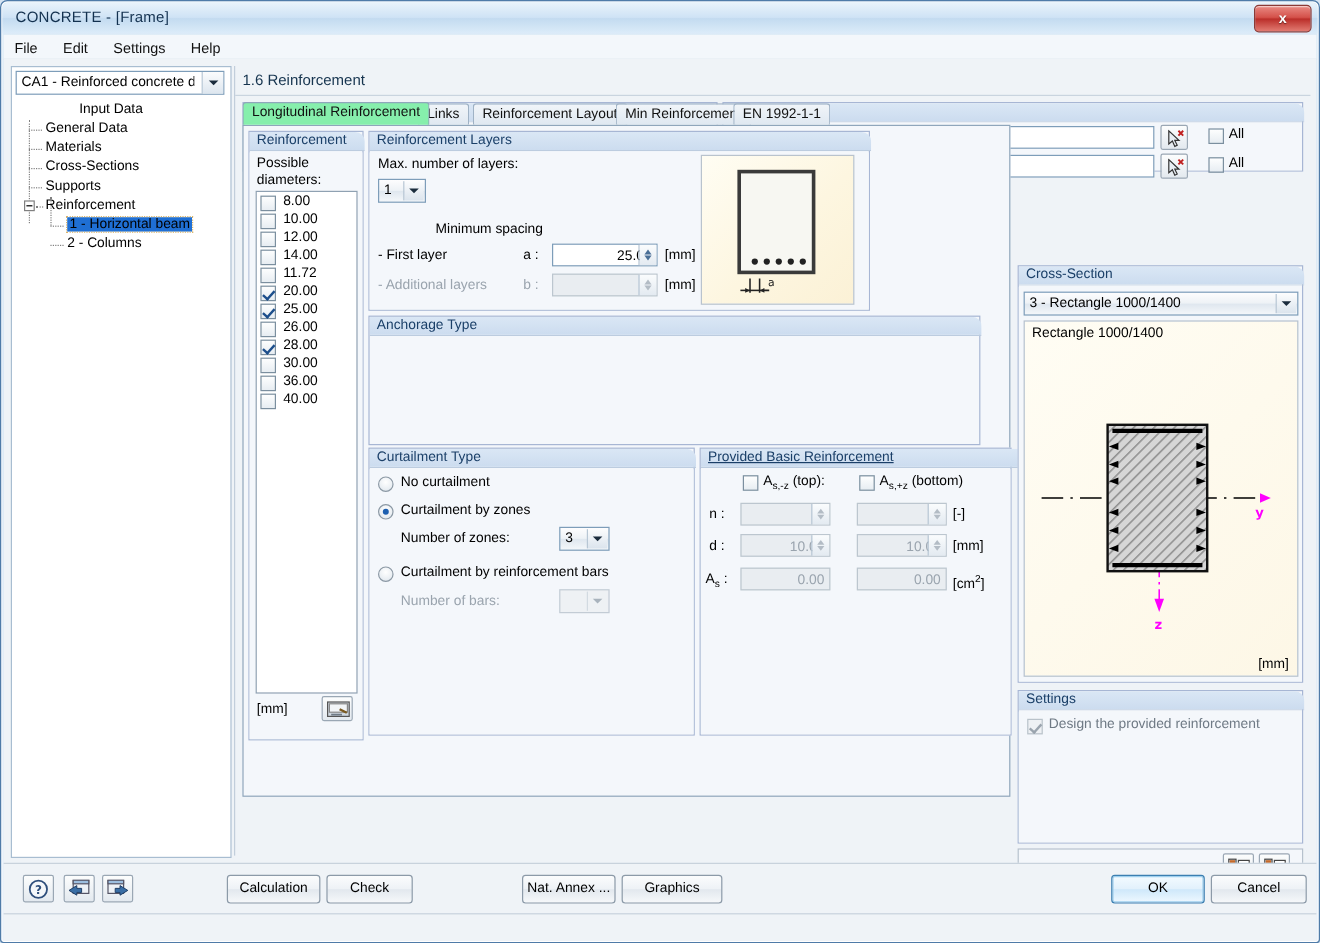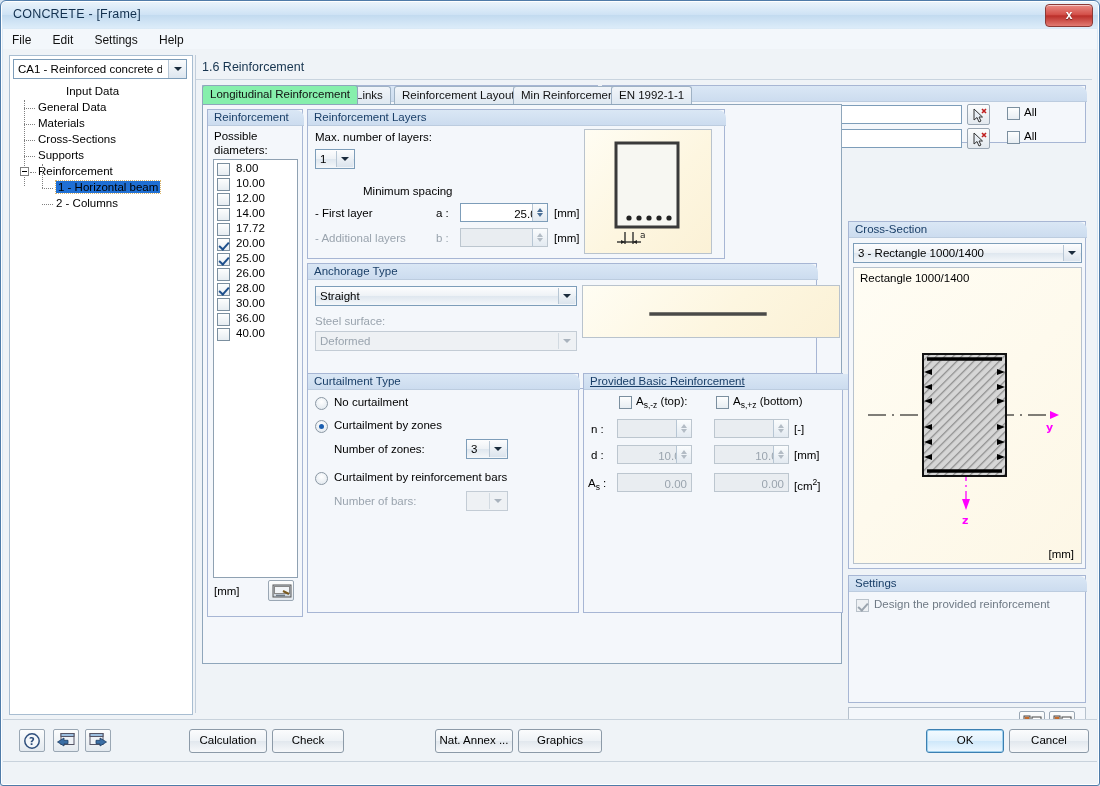--- a/index.html
+++ b/index.html
@@ -403,21 +403,21 @@
               <div class="dia-row">
                 <span class="cb" style="position:absolute;left:3px;top:1px;"></span>
                 <span class="dtext">12.00</span>
               </div>
               <div class="dia-row">
                 <span class="cb" style="position:absolute;left:3px;top:1px;"></span>
                 <span class="dtext">14.00</span>
               </div>
               <div class="dia-row">
                 <span class="cb" style="position:absolute;left:3px;top:1px;"></span>
-                <span class="dtext">17.72</span>
+                <span class="dtext">11.72</span>
               </div>
               <div class="dia-row">
                 <span class="cb checked" style="position:absolute;left:3px;top:1px;"></span>
                 <span class="dtext">20.00</span>
               </div>
               <div class="dia-row">
                 <span class="cb checked" style="position:absolute;left:3px;top:1px;"></span>
                 <span class="dtext">25.00</span>
               </div>
               <div class="dia-row">
@@ -500,42 +500,22 @@
                 <path d="M40 102 L40 114 M48 102 L48 114" stroke="#222" stroke-width="1.3"></path>
                 <path d="M32 112 L56 112" stroke="#222" stroke-width="1.3"></path>
                 <polygon points="40,112 36,110 36,114" fill="#222"></polygon>
                 <polygon points="48,112 52,110 52,114" fill="#222"></polygon>
                 <text x="55" y="108" font-family="DejaVu Sans, sans-serif" font-size="9" fill="#222">a</text>
               </svg>
             </div>
           </div>
         </div>
 
-        <div class="gbox" style="left:104px;top:158px;width:510px;height:126px;">
+        <div class="gbox" style="left:104px;top:158px;width:510px;height:108px;">
           <div class="ghdr" style="width:510px;">Anchorage Type</div>
-          <div class="gbody">
-            <div class="combo" style="left:7px;top:5px;width:262px;">
-              <span class="ctxt">Straight</span>
-              <span class="cbtn">
-                  <span class="arrow-dn"></span>
-                </span>
-            </div>
-            <span class="lbl-dis" style="position:absolute;left:7px;top:34px;">Steel surface:</span>
-            <div class="combo dis" style="left:7px;top:50px;width:262px;">
-              <span class="ctxt">Deformed</span>
-              <span class="cbtn">
-                  <span class="arrow-dn"></span>
-                </span>
-            </div>
-            <div class="preview" style="left:274px;top:4px;width:260px;height:53px;width:258px;">
-              <svg width="258" height="53" viewBox="0 0 258 53">
-                <path d="M68 28 L182 28" stroke="#4a4a48" stroke-width="3.4" stroke-linecap="square"></path>
-              </svg>
-            </div>
-          </div>
         </div>
 
         <div class="gbox" style="left:104px;top:268px;width:272px;height:240px;">
           <div class="ghdr" style="width:272px;">Curtailment Type</div>
           <div class="gbody">
             <span class="rb" style="left:7px;top:6px;"></span>
             <span class="lbl-dis" style="position:absolute;left:26px;top:5px;color:#000;">No curtailment</span>
 
             <span class="rb sel" style="left:7px;top:29px;"></span>
             <span class="lbl" style="position:absolute;left:26px;top:28px;">Curtailment by zones</span>

